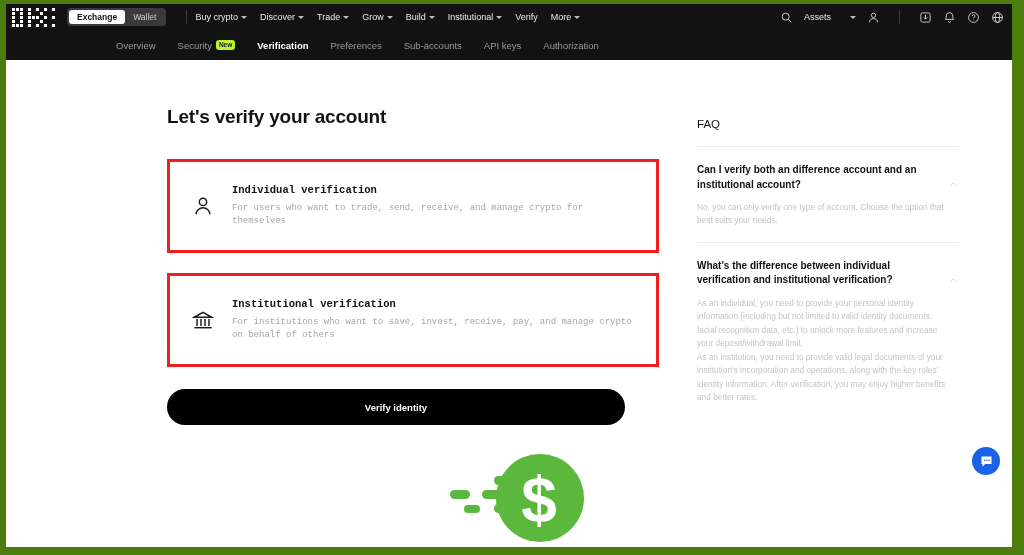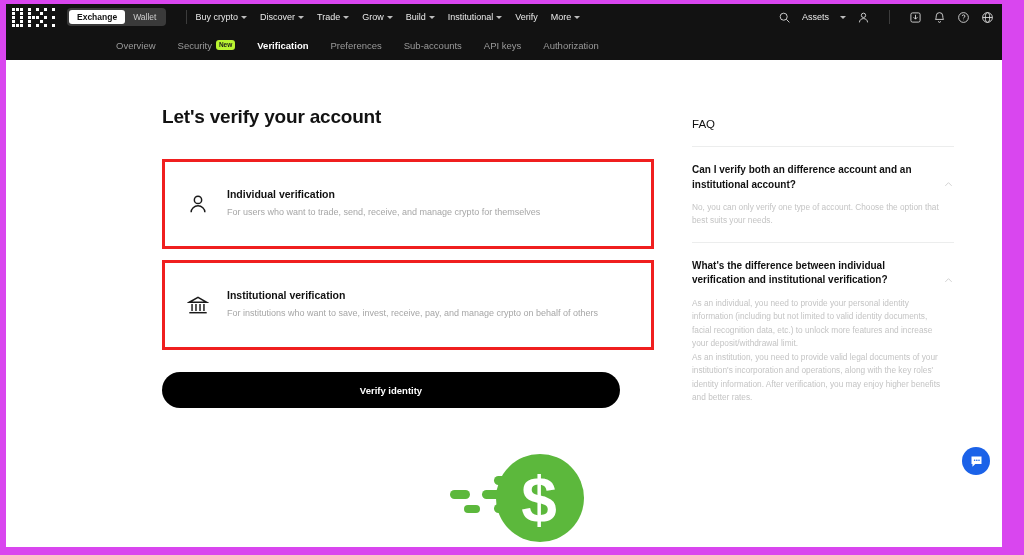--- a/index.html
+++ b/index.html
@@ -5,22 +5,22 @@
   * { box-sizing: border-box; margin: 0; padding: 0; }
   html, body {
     width: 1024px; height: 555px;
     font-family: "Liberation Sans", sans-serif;
     background: #5cb33c;
     overflow: hidden;
   }
   #screen {
     position: relative;
     width: 1024px; height: 555px;
-    background: #d946ef;
-    padding: 4px 22px 8px 6px;
+    background: #4d7c0f;
+    padding: 4px 12px 8px 6px;
   }
   #page {
     position: relative;
     width: 100%; height: 100%;
     background: #ffffff;
     overflow: hidden;
   }
 
   
   .topbar {
@@ -48,21 +48,21 @@
 
   .nav-items { display: flex; align-items: flex-start; gap: 13px; }
   .nav-item {
     font-size: 9px; color: #e9e9e9; display: flex; align-items: center;
     gap: 3px; cursor: pointer; white-space: nowrap;
   }
   .caret { width: 0; height: 0; border-left: 3px solid transparent; border-right: 3px solid transparent; border-top: 3px solid #bdbdbd; }
 
   .top-right { margin-left: auto; display: flex; align-items: center; gap: 11px; }
   .ic { width: 13px; height: 13px; display: inline-block; stroke: #e2e2e2; fill: none; stroke-width: 1.6; }
-  .assets-label { font-size: 9px; color: #e9e9e9; display: flex; align-items: center; gap: 11px; cursor: pointer; }
+  .assets-label { font-size: 9px; color: #e9e9e9; display: flex; align-items: center; gap: 19px; cursor: pointer; }
 
   
   .subnav {
     height: 30px; background: #121212;
     display: flex; align-items: center; gap: 22px;
     padding-left: 110px;
   }
   .subnav-item { font-size: 9.5px; color: #9a9a9a; cursor: pointer; display: flex; align-items: center; gap: 4px; white-space: nowrap; }
   .subnav-item.active { color: #ffffff; font-weight: 700; }
   .badge-new {
@@ -73,21 +73,21 @@
   
   .content { display: flex; padding: 46px 0 0 0; position: relative; height: calc(100% - 56px); justify-content: center; }
   .left-col { width: 600px; padding-left: 108px; }
   .right-col { width: 300px; padding-left: 38px; padding-top: 12px; }
 
   h1.page-title {
     font-size: 19px; font-weight: 700; color: #121212; letter-spacing: -0.2px;
     margin-bottom: 31px;
   }
 
-  .option-wrap { position: relative; margin-bottom: 11px; }
+  .option-wrap { position: relative; margin-bottom: 20px; font-family: Liberation Mono, monospace; }
   .redbox {
     border: 3px solid #f01f1f;
     padding: 0;
   }
   .option-card {
     background: #fff; display: flex; align-items: center; gap: 18px;
     padding: 22px 20px 22px 22px; min-height: 84px;
   }
   .opt-icon { width: 22px; height: 22px; flex: 0 0 22px; stroke: #1a1a1a; fill: none; stroke-width: 1.6; }
   .opt-title { font-size: 10.5px; font-weight: 700; color: #111; margin-bottom: 6px; }

